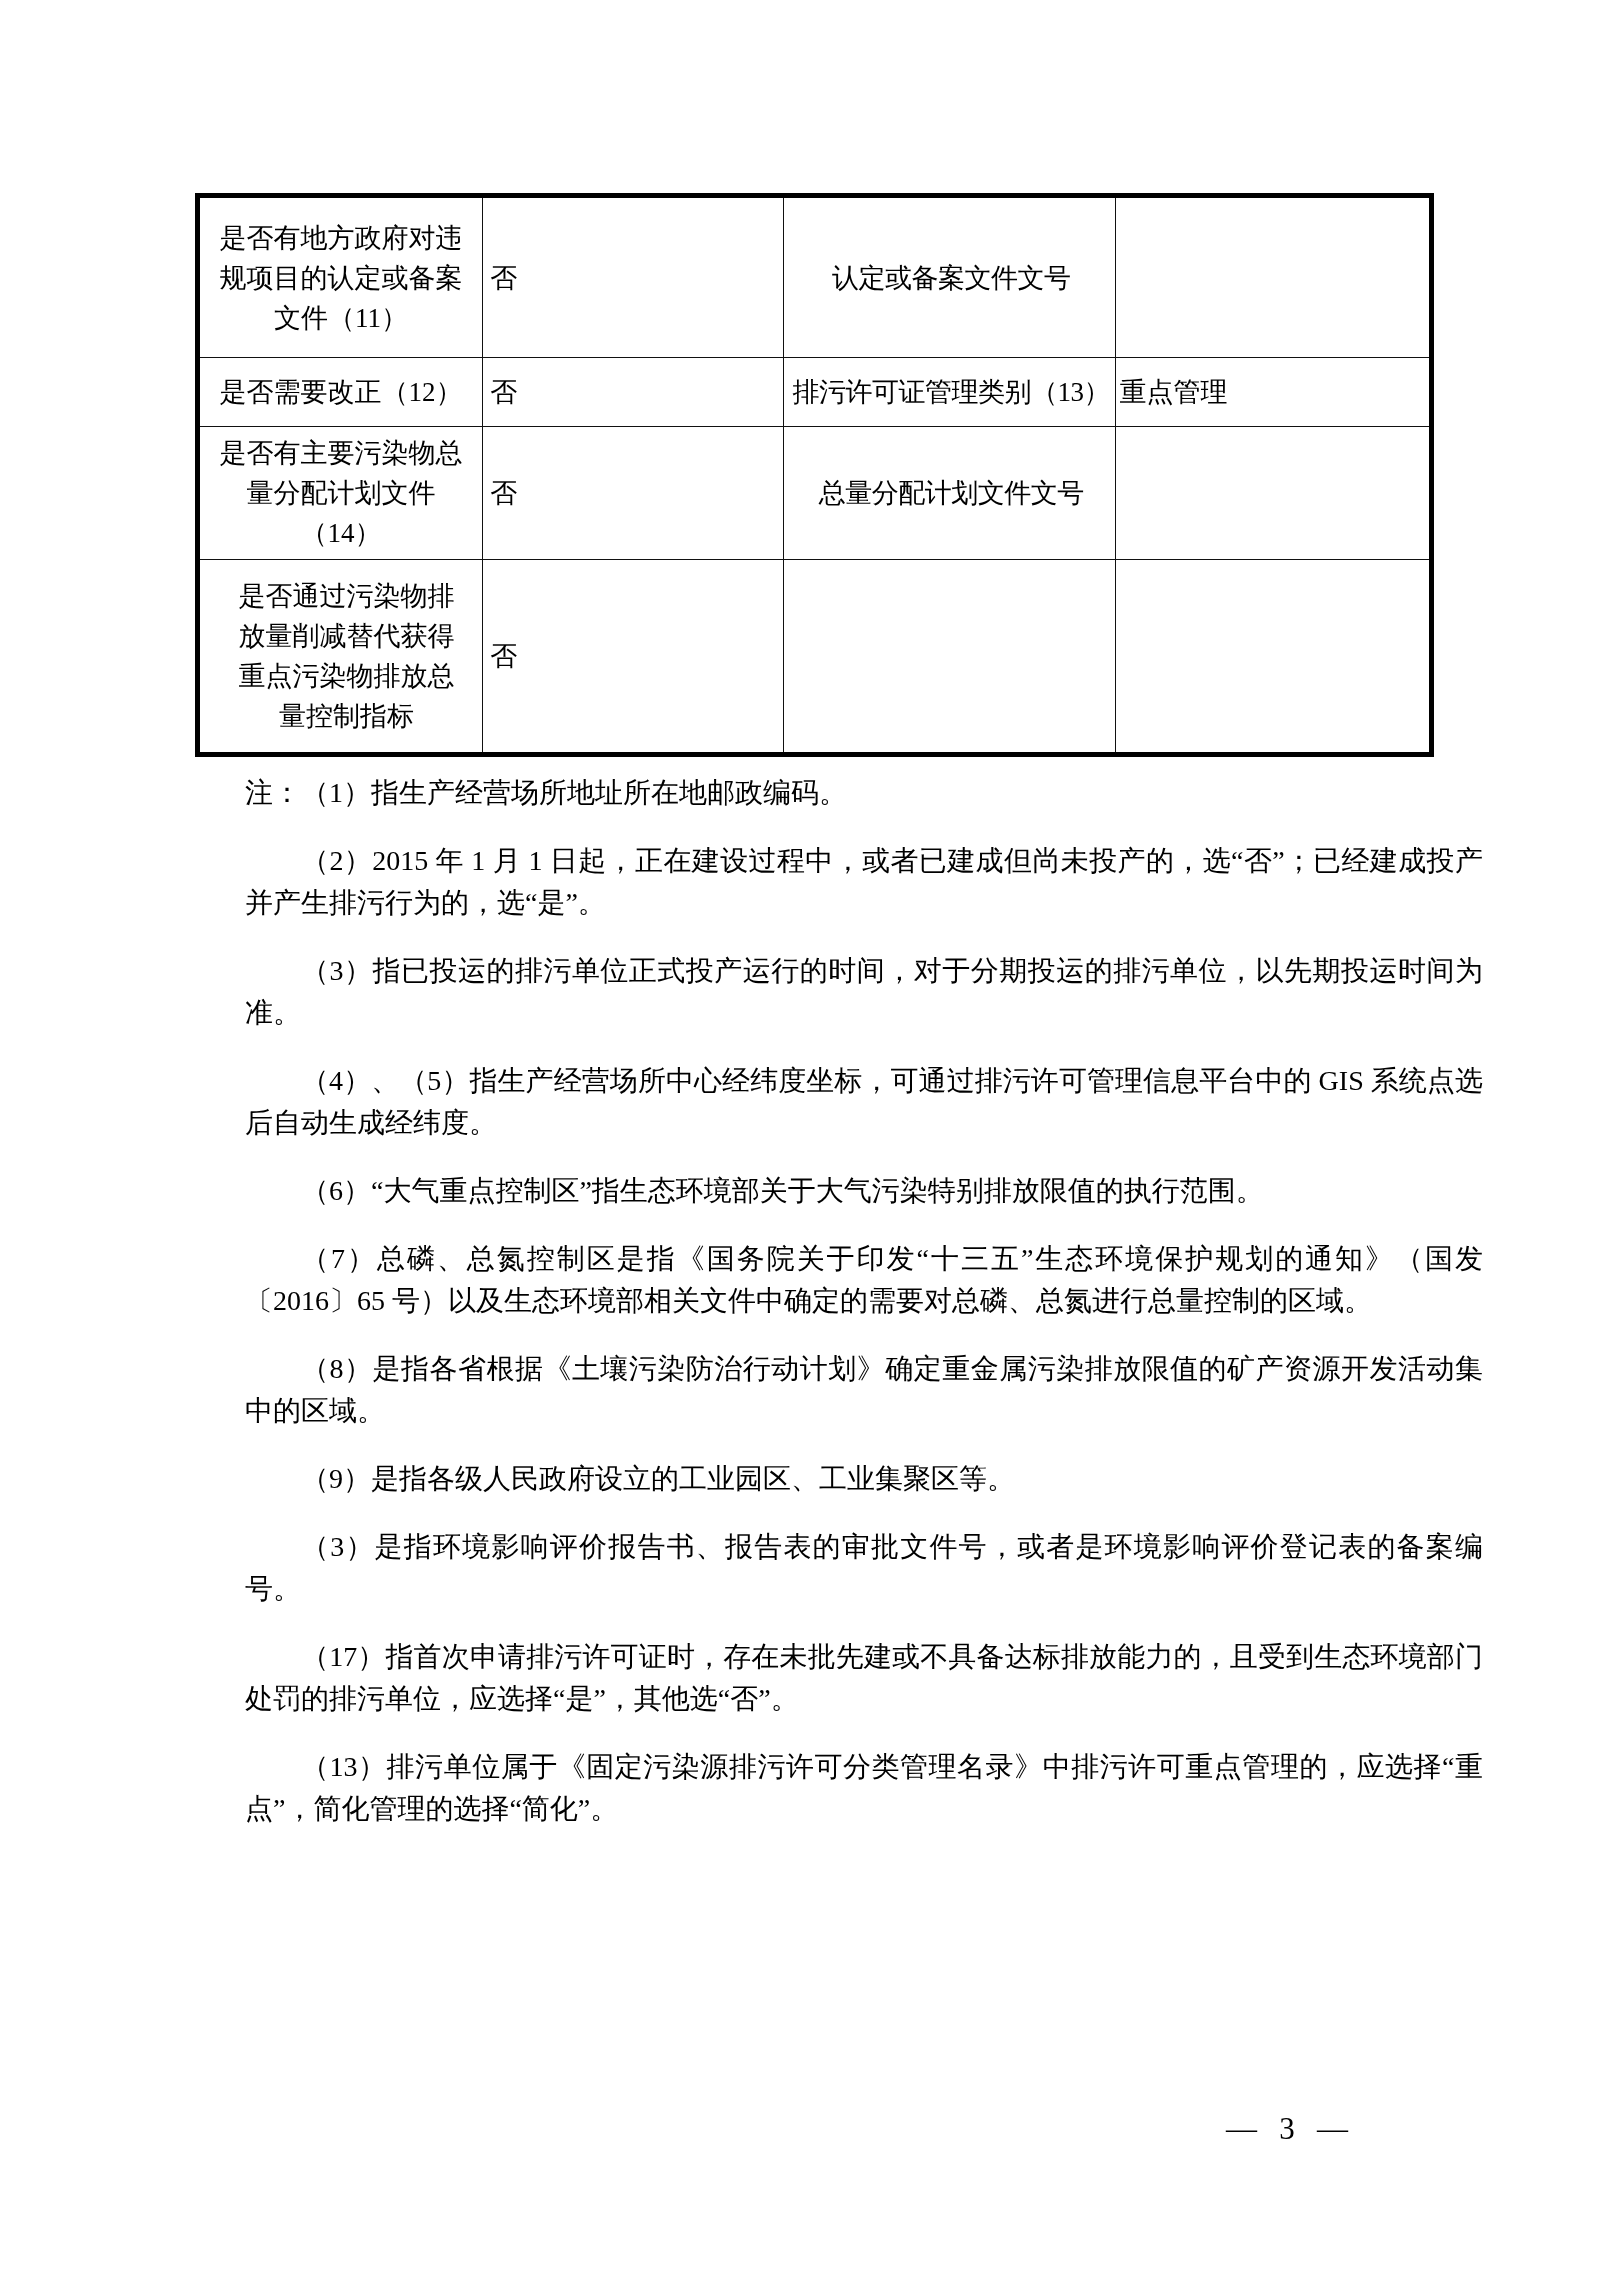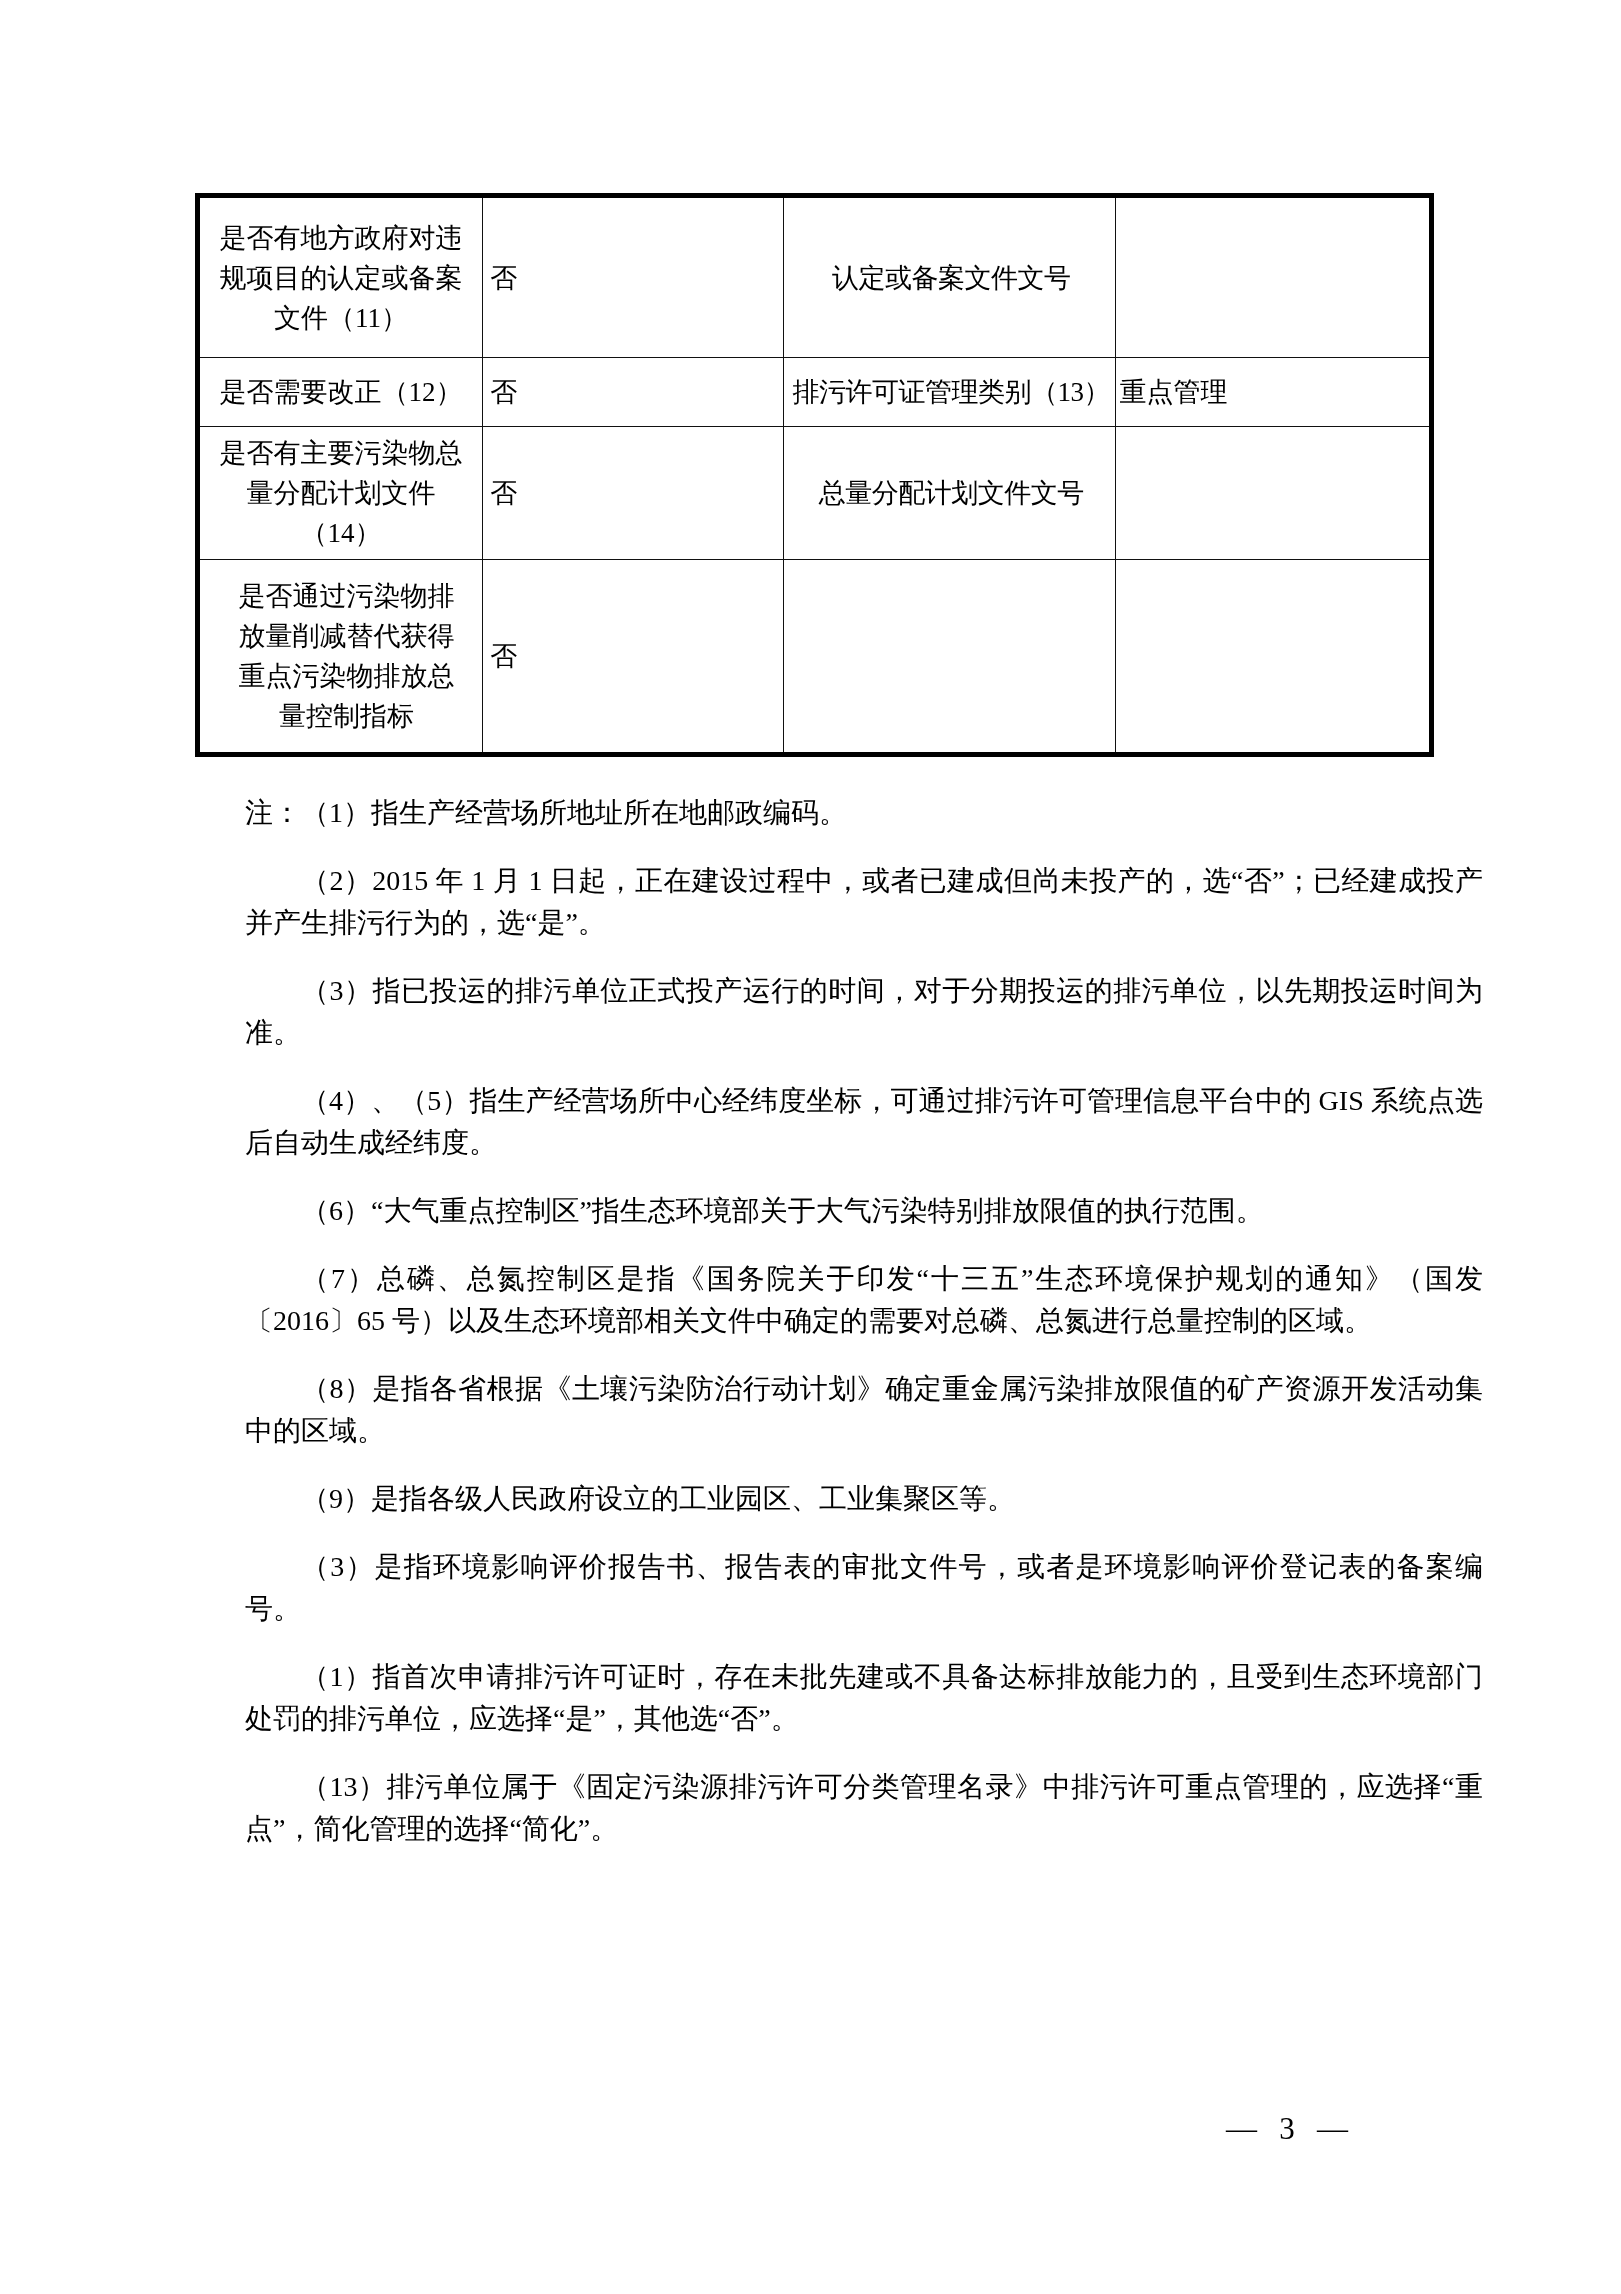--- a/index.html
+++ b/index.html
@@ -36,21 +36,21 @@
   td.cell-q1   { padding: 3.6px 6.4px;  text-align: center; }
   td.cell-ans1 { padding: 3.6px 7.3px;  text-align: left; }
   td.cell-q2   { padding: 3.6px 1.8px 3.6px 5.5px; text-align: center; white-space: nowrap; letter-spacing: -0.5px; }
   td.cell-ans2 { padding: 3.6px 1.8px 3.6px 3.6px; text-align: left; white-space: nowrap; }
   tr.row-last td.cell-q1 { padding-left: 25.5px; padding-right: 14.5px; }
 
   
   .notes {
     position: absolute;
     left: 245px;
-    top: 792px;
+    top: 772px;
     width: 1238px;
     font-size: 28px;
     line-height: 42px;
     text-align: justify;
   }
   .note {
     margin: 0;
     text-indent: 2em;
   }
   .note + .note { margin-top: 26px; }
@@ -110,18 +110,18 @@
 <div class="notes">
   <p class="note first">注：（1）指生产经营场所地址所在地邮政编码。</p>
   <p class="note">（2）2015 年 1 月 1 日起，正在建设过程中，或者已建成但尚未投产的，选“否”；已经建成投产并产生排污行为的，选“是”。</p>
   <p class="note">（3）指已投运的排污单位正式投产运行的时间，对于分期投运的排污单位，以先期投运时间为准。</p>
   <p class="note">（4）、（5）指生产经营场所中心经纬度坐标，可通过排污许可管理信息平台中的 GIS 系统点选后自动生成经纬度。</p>
   <p class="note">（6）“大气重点控制区”指生态环境部关于大气污染特别排放限值的执行范围。</p>
   <p class="note">（7）总磷、总氮控制区是指《国务院关于印发“十三五”生态环境保护规划的通知》（国发〔2016〕65 号）以及生态环境部相关文件中确定的需要对总磷、总氮进行总量控制的区域。</p>
   <p class="note">（8）是指各省根据《土壤污染防治行动计划》确定重金属污染排放限值的矿产资源开发活动集中的区域。</p>
   <p class="note">（9）是指各级人民政府设立的工业园区、工业集聚区等。</p>
   <p class="note">（3）是指环境影响评价报告书、报告表的审批文件号，或者是环境影响评价登记表的备案编号。</p>
-  <p class="note">（1）指首次申请排污许可证时，存在未批先建或不具备达标排放能力的，且受到生态环境部门处罚的排污单位，应选择“是”，其他选“否”。</p>
+  <p class="note">（17）指首次申请排污许可证时，存在未批先建或不具备达标排放能力的，且受到生态环境部门处罚的排污单位，应选择“是”，其他选“否”。</p>
   <p class="note">（13）排污单位属于《固定污染源排污许可分类管理名录》中排污许可重点管理的，应选择“重点”，简化管理的选择“简化”。</p>
 </div>
 
 <div class="page-number">— 3 —</div>
 
 
 </body></html>

